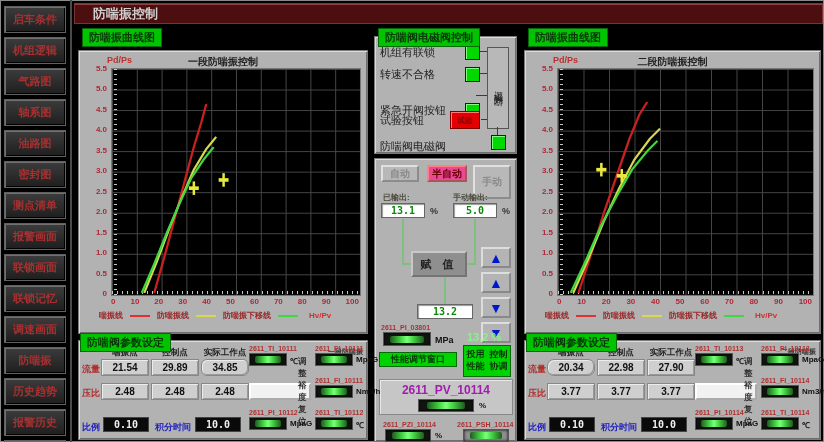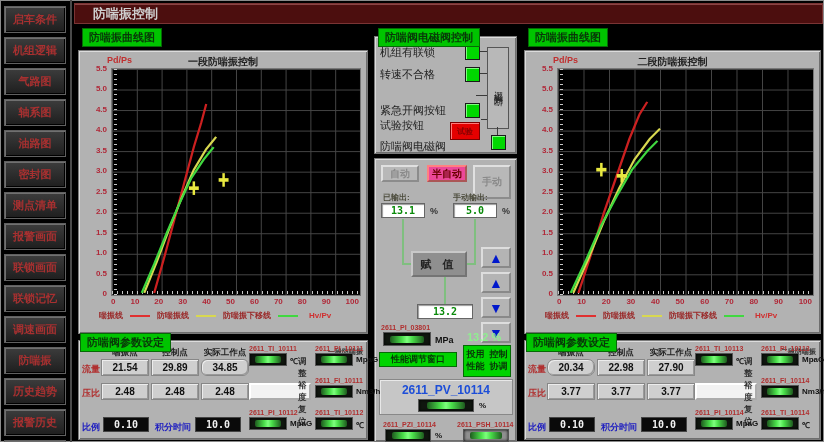--- a/index.html
+++ b/index.html
@@ -33,21 +33,21 @@
   .plot svg{position:absolute;left:0;top:0;width:100%;height:100%;}
   .yticks{position:absolute;display:flex;flex-direction:column;justify-content:space-between;
     align-items:flex-end;color:#b02838;font-size:8px;font-weight:bold;}
   .xticks{position:absolute;display:flex;justify-content:space-between;color:#b02838;font-size:8px;font-weight:bold;}
   .legend{position:absolute;display:flex;align-items:center;gap:7px;font-size:8px;color:#9a2828;font-weight:bold;}
   .legend .sw{width:20px;height:2px;display:inline-block;}
   .legend .xunit{color:#d03030;margin-left:4px;}
   
   .ind{width:13px;height:13px;background:#00d800;border:1px solid #1a1a1a;box-shadow:inset 1px 1px 0 #7dff7d;}
   .rbox{background:#e40000;border:1px solid #7a0000;box-shadow:inset 1px 1px 0 #ff7a7a;
-    color:#8a0000;font-size:8px;font-weight:bold;display:flex;align-items:center;justify-content:center;margin-top:11px;}
+    color:#8a0000;font-size:8px;font-weight:bold;display:flex;align-items:center;justify-content:center;}
   .sol-row{position:absolute;left:5px;display:flex;align-items:center;width:100px;justify-content:space-between;}
   .sol-lbl{font-size:11px;color:#222;}
   .logic{position:absolute;border:1px solid #555;background:#b8b8b8;writing-mode:vertical-rl;
     text-orientation:upright;font-size:9px;color:#222;display:flex;align-items:center;justify-content:center;letter-spacing:2px;}
   .conn{position:absolute;background:#3a3a3a;}
   .gline{position:absolute;background:#7fbf7f;}
   
   .gbtn{position:absolute;background:#b8b8b8;border:2px outset #e0e0e0;color:#8a8a8a;
     font-size:10px;font-weight:bold;display:flex;align-items:center;justify-content:center;cursor:pointer;box-sizing:border-box;}
   .gbtn.active{background:#ec4899;border:2px outset #ff8080;color:#6a0000;font-family:Liberation Mono, monospace;}
@@ -62,21 +62,21 @@
     color:#0018cc;font-size:14px;line-height:1;display:flex;align-items:center;justify-content:center;cursor:pointer;box-sizing:border-box;}
   .led{background:#10160f;border:1px solid #555;box-shadow:inset 0 0 3px #000;
     display:flex;align-items:center;justify-content:center;position:absolute;box-sizing:border-box;}
   .led .smear{width:72%;height:7px;border-radius:2px;filter:blur(.6px);
     background:linear-gradient(90deg,#1e5a1e,#4ade4a 35%,#7dff7d 50%,#4ade4a 65%,#1e5a1e);}
   .tag{position:absolute;color:#b03030;font-size:7px;font-weight:bold;white-space:nowrap;}
   .unit{position:absolute;color:#111;font-size:8px;font-weight:bold;white-space:nowrap;}
   .greenbtn{position:absolute;background:#00d400;border:1px solid #056a05;color:#083808;
     font-size:9px;font-weight:bold;display:flex;align-items:center;justify-content:center;text-align:center;cursor:pointer;box-sizing:border-box;line-height:1.3;}
   .pvbox{position:absolute;background:#c6c6c6;border:1px solid #888;box-shadow:inset 1px 1px 0 #e8e8e8;box-sizing:border-box;}
-  .pvtitle{position:absolute;top:3px;left:0;right:0;text-align:center;font-size:12px;font-weight:bold;color:#1d4ed8;}
+  .pvtitle{position:absolute;top:3px;left:0;right:0;text-align:center;font-size:12px;font-weight:bold;color:#a21caf;}
   .cell{position:absolute;background:#cfcfcf;border:1px solid #878787;box-shadow:inset 1px 1px 0 #ececec, inset -1px -1px 0 #9a9a9a;
     color:#111;font-weight:bold;font-size:10px;display:flex;align-items:center;justify-content:center;box-sizing:border-box;}
   .bbox{position:absolute;background:#0a0a0a;color:#f0f0f0;font-weight:bold;font-size:10px;
     display:flex;align-items:center;justify-content:center;border:1px solid #444;box-sizing:border-box;font-family:"DejaVu Sans Mono",monospace;}
   .colhdr{position:absolute;font-size:8.5px;color:#222;font-weight:bold;text-align:center;}
   .rowlbl{position:absolute;color:#b03030;font-size:9px;font-weight:bold;}
   .bluelbl{position:absolute;color:#2020c0;font-size:9px;font-weight:bold;}
   .corner{position:absolute;right:4px;top:6px;font-size:7px;color:#333;font-weight:bold;}
   .resetbtn{position:absolute;background:#f2f2f2;border:2px outset #fff;color:#333;font-size:8.5px;
     font-weight:bold;display:flex;align-items:center;justify-content:center;cursor:pointer;box-sizing:border-box;padding-left:47px;}

